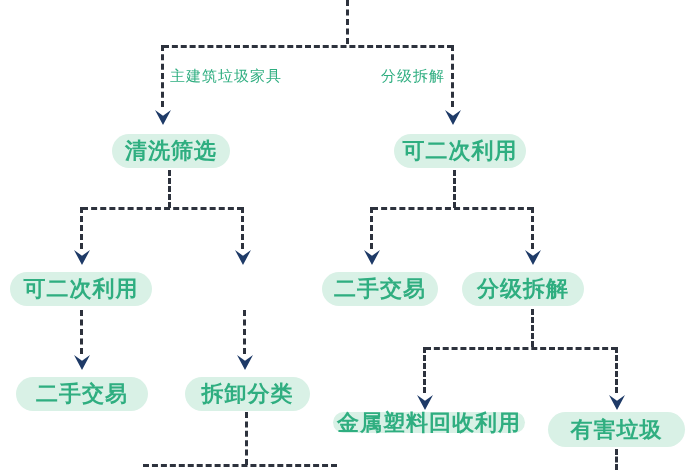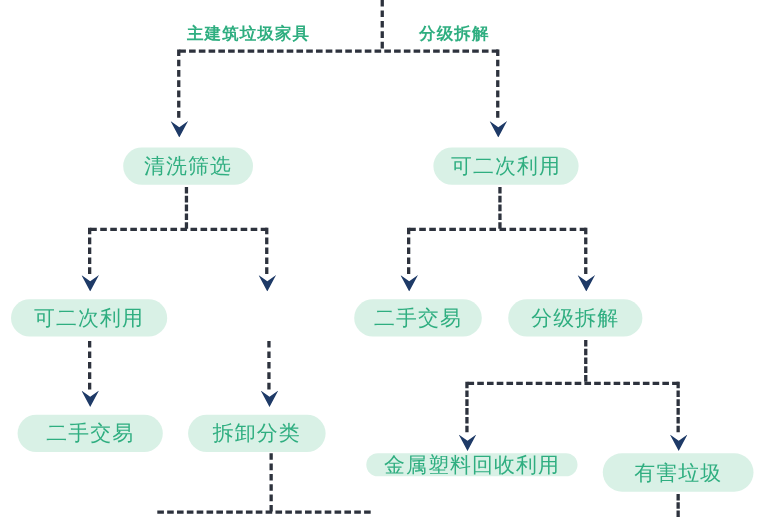--- a/index.html
+++ b/index.html
@@ -10,35 +10,36 @@
     background: var(--page-bg, #ffffff);
     overflow: hidden;
     font-family: "DejaVu Sans", sans-serif;
   }
   .pill {
     position: absolute;
     height: 34px;
     border-radius: 18px;
     background: var(--pill-bg, #d9f1e6);
     color: var(--pill-text, #2fae80);
-    font-weight: 400;
-    font-size: 19px;
+    font-weight: 700;
+    font-size: 22px;
     letter-spacing: 1px;
     display: flex;
     align-items: center;
     justify-content: center;
     white-space: nowrap;
   }
   .branch-label {
     position: absolute;
     color: var(--branch-label-text, #2fae80);
-    font-weight: 700;
+    font-weight: 400;
     font-size: 15px;
     letter-spacing: 1px;
     white-space: nowrap;
+    margin-top: 46px;
   }
   .vline {
     position: absolute;
     width: 0;
     border-left: 3px dashed var(--line, #2d323d);
   }
   .hline {
     position: absolute;
     height: 0;
     border-top: 3px dashed var(--line, #2d323d);
@@ -87,21 +88,21 @@
   <div class="pill" style="left:10px; top:272px; width:142px;">可二次利用</div>
   <div class="pill" style="left:322px; top:272px; width:116px;">二手交易</div>
   <div class="pill" style="left:462px; top:272px; width:122px;">分级拆解</div>
 
   <div class="vline" style="left:80px; top:310px; height:44px;"></div>
   <div class="arrow" style="left:74px; top:355px;"></div>
   <div class="vline" style="left:243px; top:310px; height:44px;"></div>
   <div class="arrow" style="left:237px; top:355px;"></div>
 
   <div class="pill" style="left:16px; top:377px; width:132px;">二手交易</div>
-  <div class="pill" style="left:171px; top:377px; width:125px;">拆卸分类</div>
+  <div class="pill" style="left:185px; top:377px; width:125px;">拆卸分类</div>
 
   <div class="vline" style="left:531px; top:309px; height:38px;"></div>
   <div class="hline" style="left:425px; top:347px; width:192px;"></div>
   <div class="vline" style="left:423px; top:347px; height:46px;"></div>
   <div class="vline" style="left:615px; top:347px; height:46px;"></div>
   <div class="arrow" style="left:417px; top:395px;"></div>
   <div class="arrow" style="left:609px; top:395px;"></div>
 
   <div class="pill" style="left:333px; top:412px; width:192px; height:21px;">金属塑料回收利用</div>
   <div class="pill" style="left:548px; top:412px; width:137px; height:35px;">有害垃圾</div>

